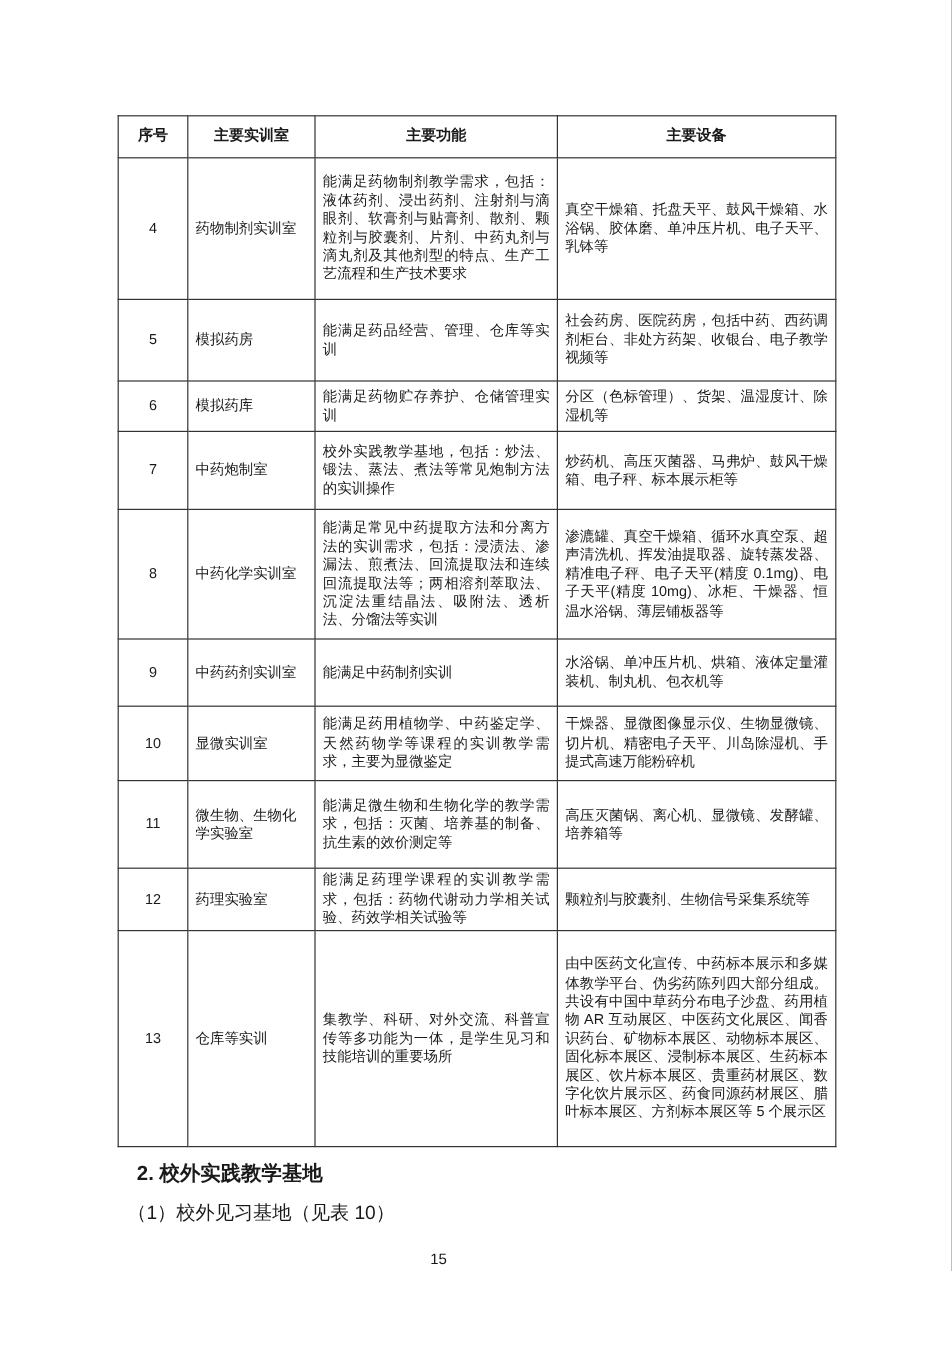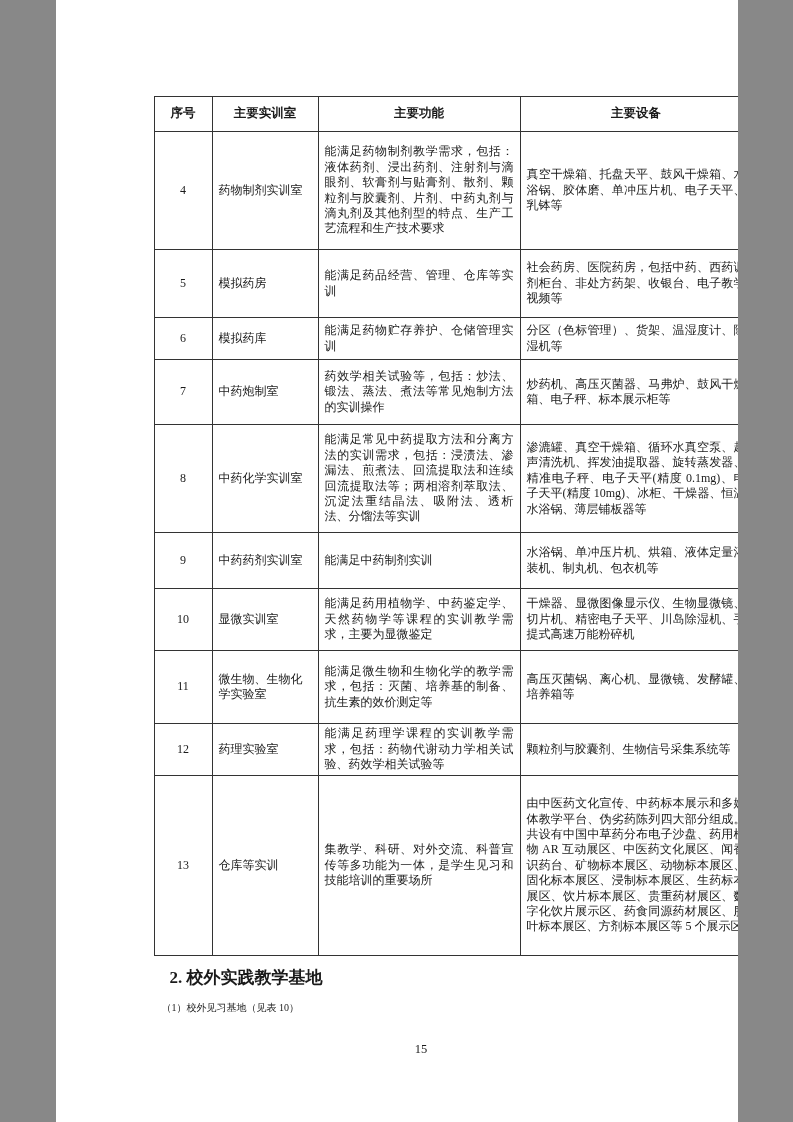--- a/index.html
+++ b/index.html
@@ -1,21 +1,21 @@
 <!DOCTYPE html>
 <html><head>
 <meta charset="utf-8">
 <style>
   html,body{margin:0;padding:0;background:#888;}
   .page{
     position:relative;
-    width:682px;height:1122px;
+    width:793px;height:1122px;
     margin:0 auto;
     background:#ffffff;
-    font-family:Liberation Serif, serif;
+    font-family:Liberation Sans, sans-serif;
     color:#1a1a1a;
     overflow:hidden;
   }
   table.spec{
     position:absolute;
     left:98px;top:96px;
     width:598px;
     border-collapse:collapse;
     table-layout:fixed;
     border:1.5px solid #222;
@@ -48,21 +48,21 @@
   }
   .sec-heading{
     position:absolute;
     left:114px;top:966px;
     font-size:17px;
     font-weight:bold;
   }
   .sec-subheading{
     position:absolute;
     left:106px;top:1001px;
-    font-size:10px;
+    font-size:16px;
   }
   .page-number{
     position:absolute;
     left:328px;top:1042px;
     width:75px;
     text-align:center;
     font-size:12.5px;
   }
 </style>
 </head>
@@ -98,21 +98,21 @@
     </tr>
     <tr style="height:42px">
       <td class="no">6</td>
       <td class="room">模拟药库</td>
       <td class="func">能满足药物贮存养护、仓储管理实训</td>
       <td class="equip">分区（色标管理）、货架、温湿度计、除湿机等</td>
     </tr>
     <tr style="height:65px">
       <td class="no">7</td>
       <td class="room">中药炮制室</td>
-      <td class="func">药效学相关试验等，包括：炒法、锻法、蒸法、煮法等常见炮制方法的实训操作</td>
+      <td class="func">校外实践教学基地，包括：炒法、锻法、蒸法、煮法等常见炮制方法的实训操作</td>
       <td class="equip">炒药机、高压灭菌器、马弗炉、鼓风干燥箱、电子秤、标本展示柜等</td>
     </tr>
     <tr style="height:108px">
       <td class="no">8</td>
       <td class="room">中药化学实训室</td>
       <td class="func">能满足常见中药提取方法和分离方法的实训需求，包括：浸渍法、渗漏法、煎煮法、回流提取法和连续回流提取法等；两相溶剂萃取法、沉淀法重结晶法、吸附法、透析法、分馏法等实训</td>
       <td class="equip">渗漉罐、真空干燥箱、循环水真空泵、超声清洗机、挥发油提取器、旋转蒸发器、精准电子秤、电子天平(精度 0.1mg)、电子天平(精度 10mg)、冰柜、干燥器、恒温水浴锅、薄层铺板器等</td>
     </tr>
     <tr style="height:56px">
       <td class="no">9</td>

